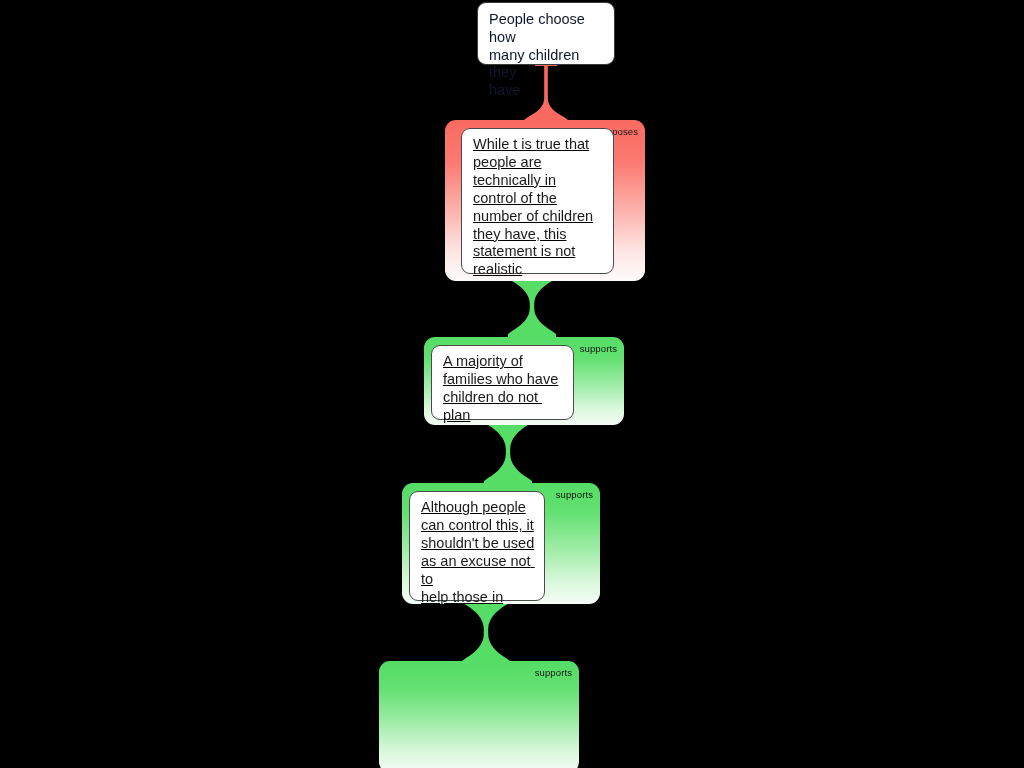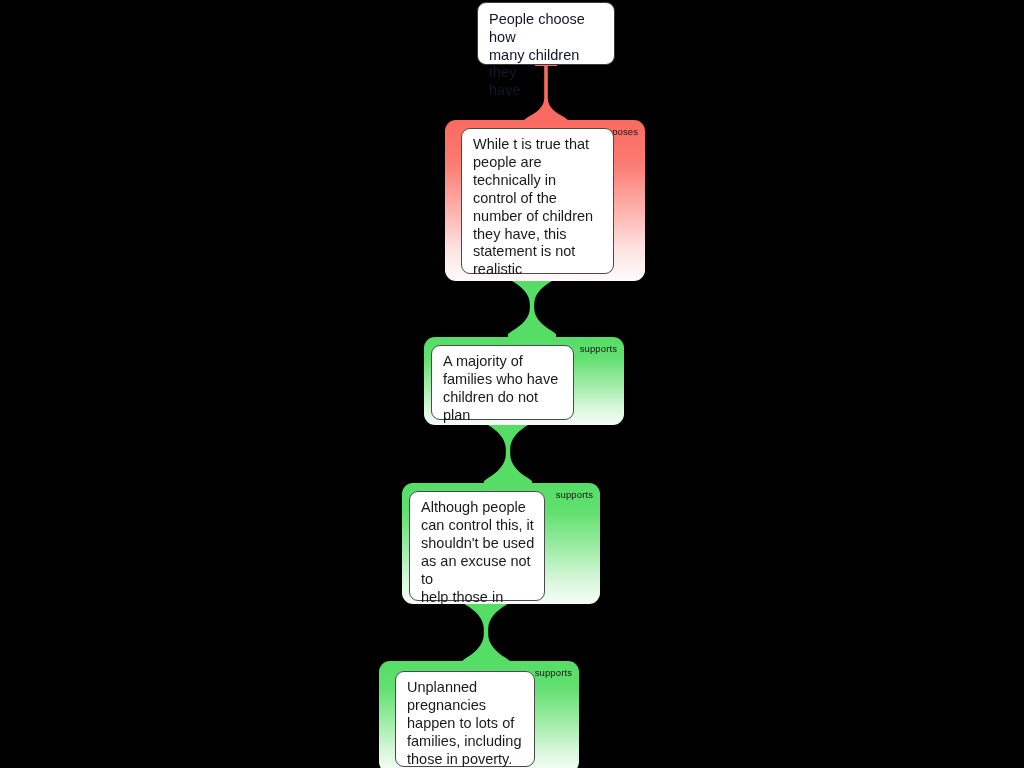--- a/index.html
+++ b/index.html
@@ -68,20 +68,21 @@
     white-space: nowrap;
   }
 
   .inner-card {
     position: absolute;
     background: #ffffff;
     border: 1px solid #4a4a4a;
     border-radius: 9px;
     box-sizing: border-box;
     padding: 7px 9px 7px 11px;
+    text-decoration: underline;
   }
   .inner-card .node-text {
     font-size: 14.5px;
     line-height: 17.9px;
     color: #1a1a1a;
     white-space: pre-wrap;
     display: block;
   }
 
   
@@ -188,22 +189,15 @@
 can control this, it
 shouldn't be used
 as an excuse not to
 help those in
 poverty</span>
     </div>
   </div>
 
   <div class="rel-node supports" style="left:379px; top:661px; width:200px; height:112px;">
     <span class="rel-label">supports</span>
-    <div class="inner-card" style="left:16px; top:10px; width:140px; height:96px;">
-      <span class="node-text">Unplanned
-pregnancies
-happen to lots of
-families, including
-those in poverty.</span>
-    </div>
   </div>
 
 </div>
 
 </body></html>

